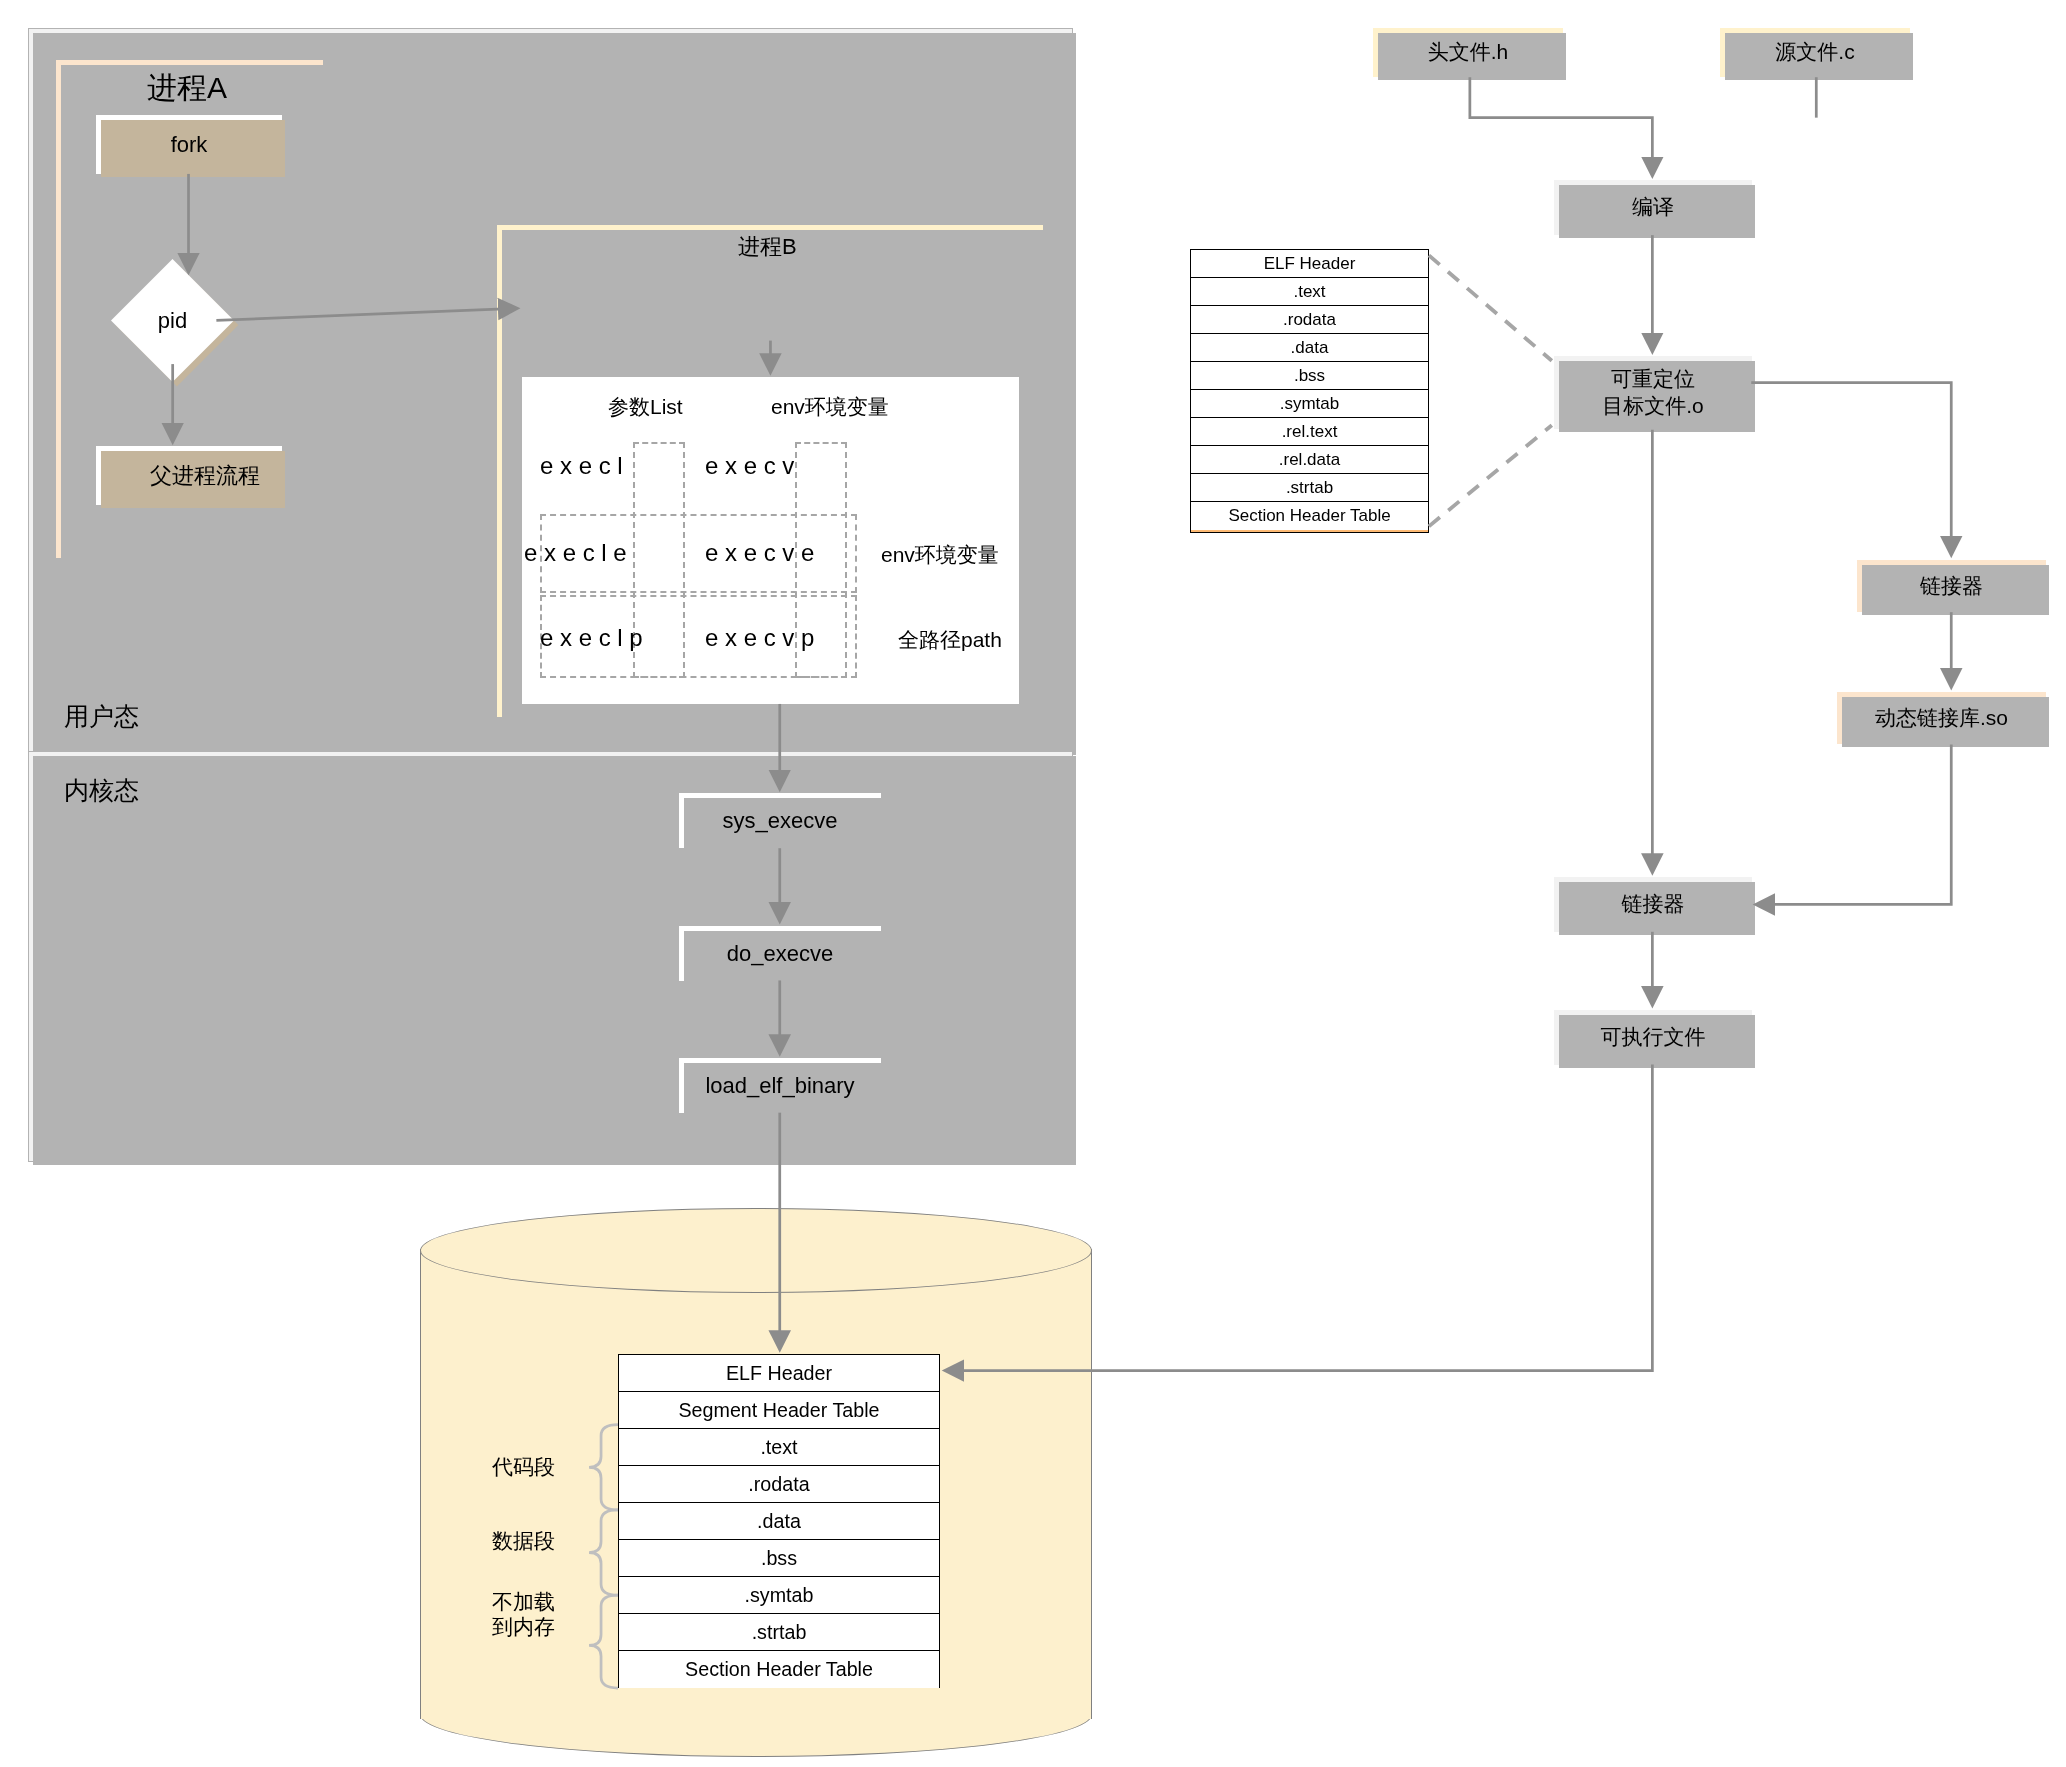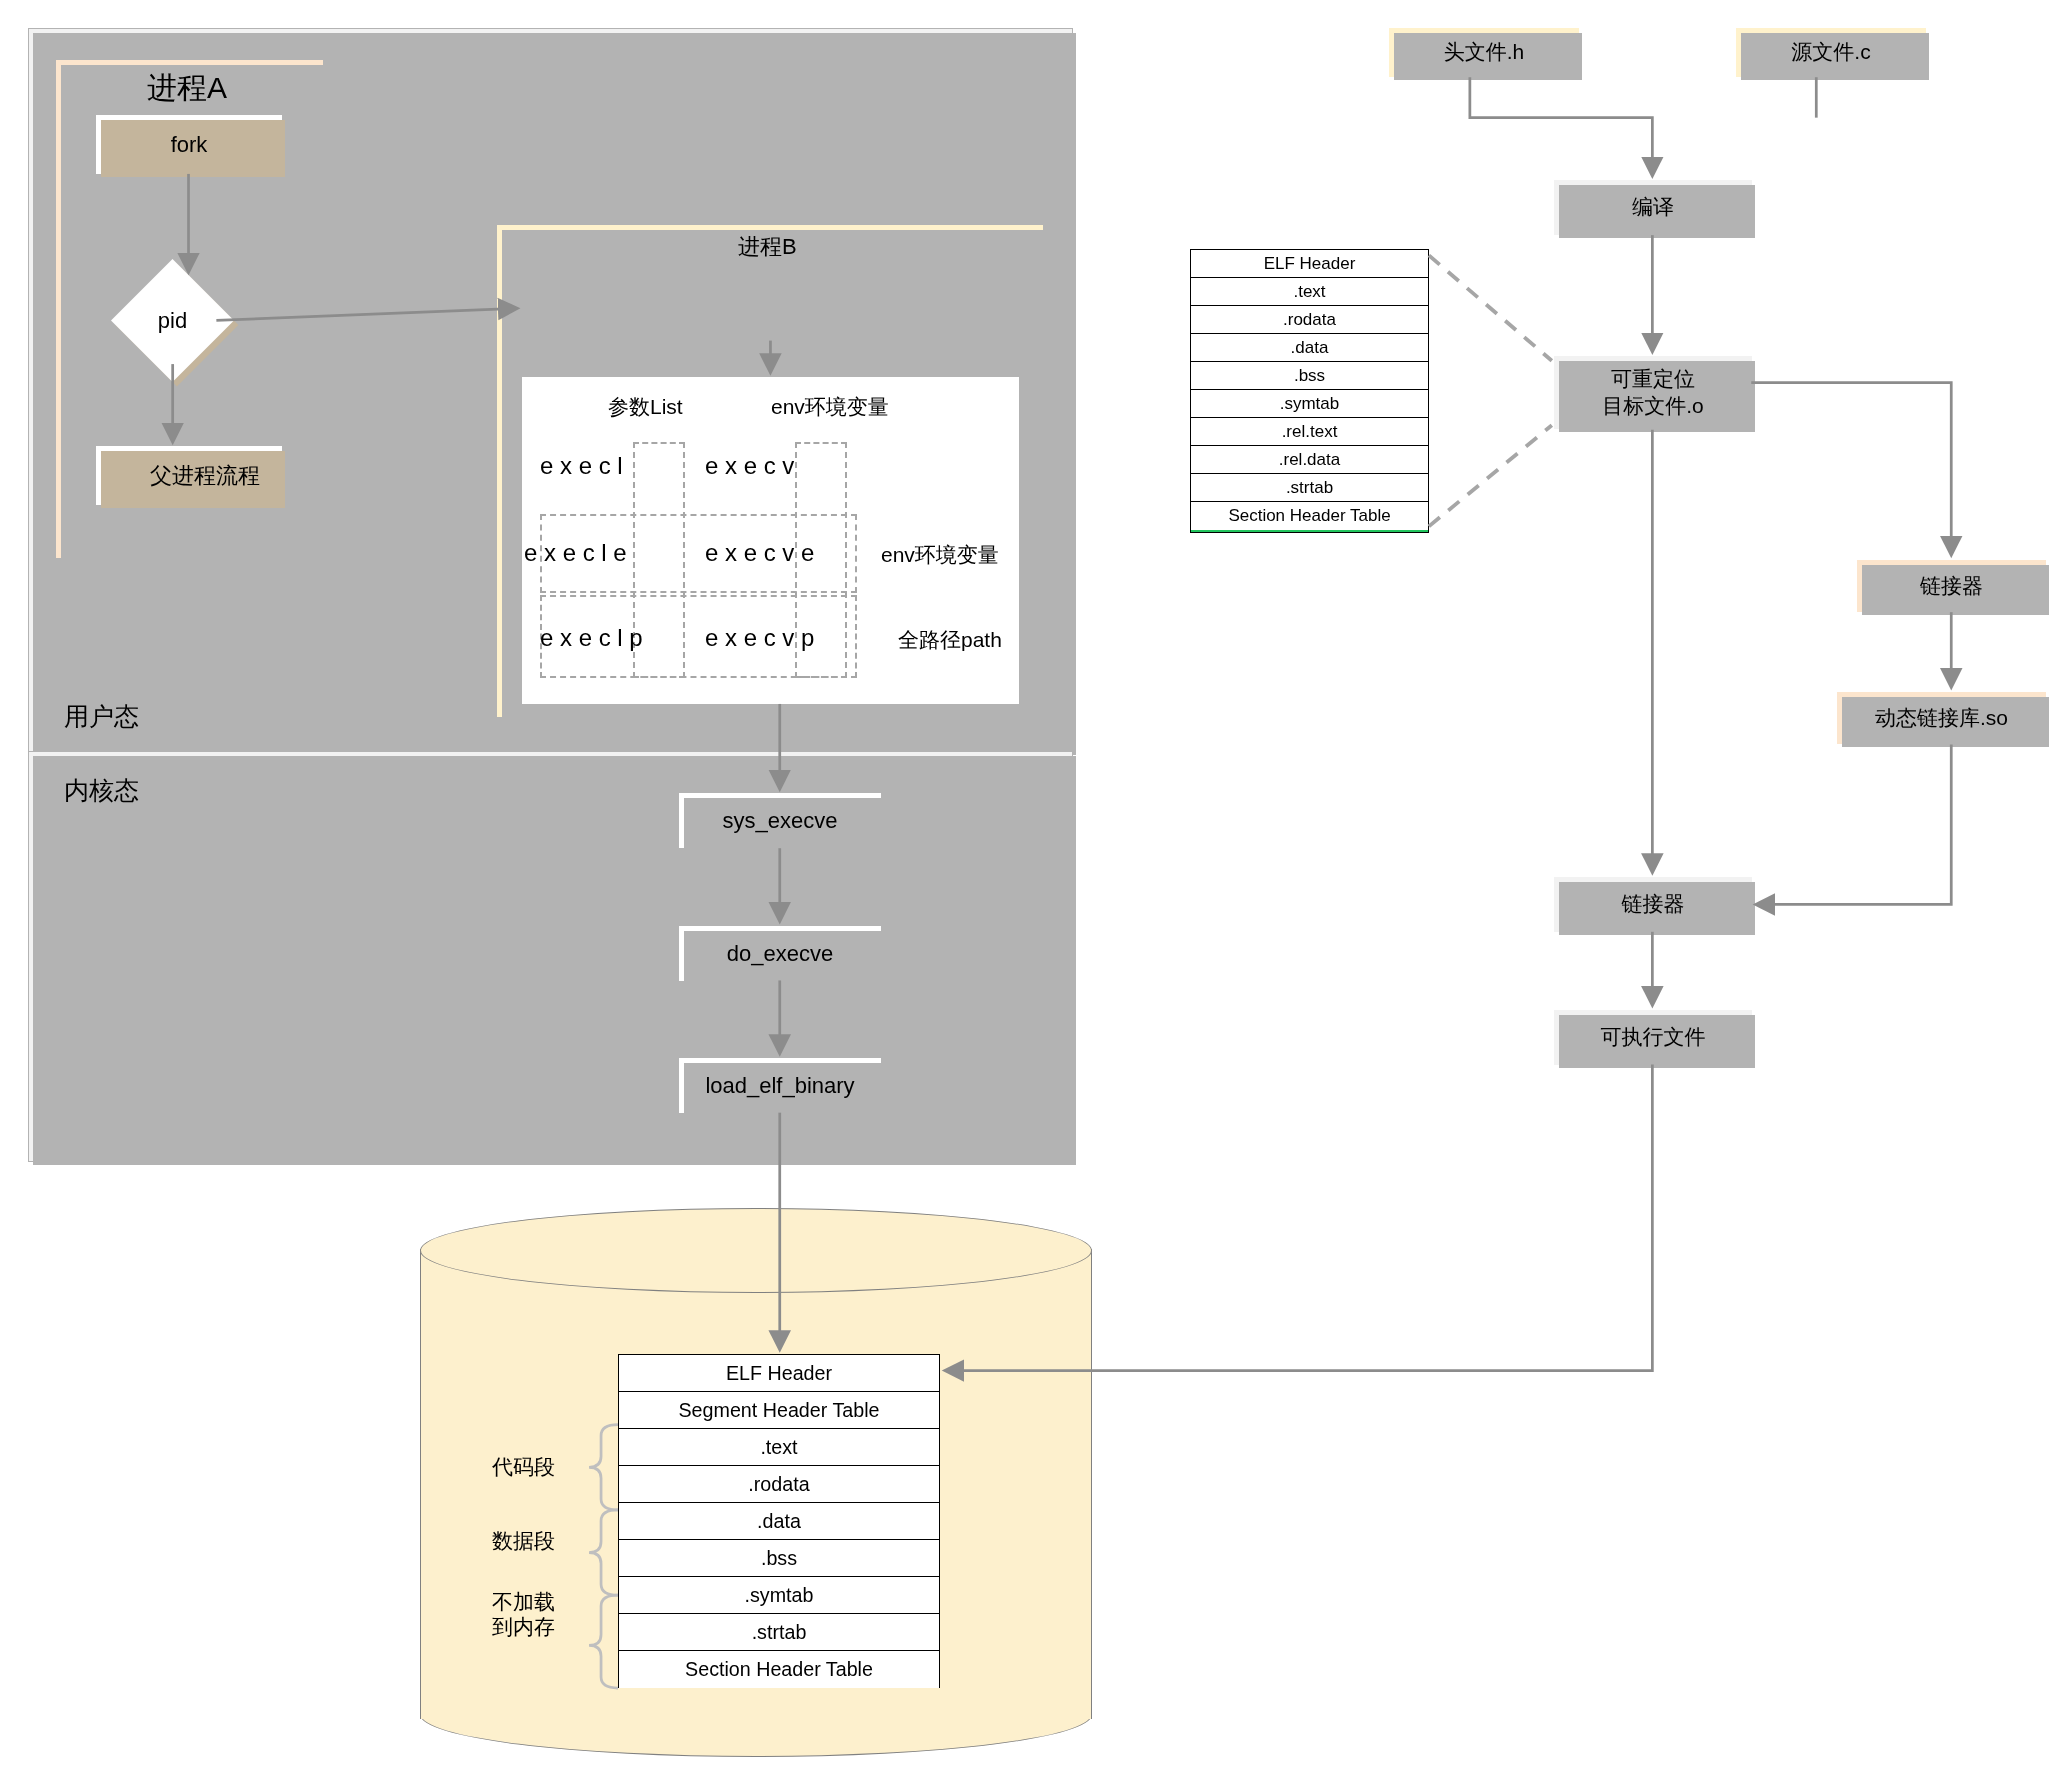--- a/index.html
+++ b/index.html
@@ -19,38 +19,38 @@
   .sh-tan::after{content:"";position:absolute;left:4.4px;top:4.4px;width:100%;height:100%;
       background:#c4b59c;z-index:-1;}
   .node>span{position:relative;z-index:2;display:block;}
 
   .panel-gray{background:#f2f2f2;border:1.1px solid #b3b3b3;}
   .panel-orange{background:#fce5cd;border:1.1px solid #fce5cd;}
   .panel-yellow{background:#fff2cc;border:1.1px solid #fff2cc;}
 
   .box-white{background:#ffffff;border:1.1px solid #ffffff;}
   .box-gray{background:#f2f2f2;border:1.1px solid #f2f2f2;}
-  .box-yellow{background:#fff2cc;border:1.1px solid #fff2cc;margin-left:16px;}
+  .box-yellow{background:#fff2cc;border:1.1px solid #fff2cc;}
   .box-orange{background:#fce5cd;border:1.1px solid #fce5cd;}
 
   .lbl{position:absolute;white-space:pre;line-height:1.22;}
 
   
   .diamond{position:absolute;}
   .diamond .dshape{position:absolute;inset:0;background:#ffffff;
       transform:rotate(45deg);}
   .diamond .dshadow{position:absolute;inset:0;transform:translate(4.4px,4.4px) rotate(45deg);
       background:#c4b59c;z-index:-1;}
   .diamond .dtxt{position:absolute;inset:0;display:flex;align-items:center;justify-content:center;z-index:3;}
 
   
   .dash{position:absolute;border:2.7px dashed #a6a6a6;box-sizing:border-box;}
 
   
-  .elftab{position:absolute;box-sizing:border-box;background:#22c55e;border:1.6px solid #000;}
+  .elftab{position:absolute;box-sizing:border-box;background:#fdba74;border:1.6px solid #000;}
   .elftab .row{box-sizing:border-box;border-bottom:1.6px solid #000;display:flex;
       align-items:center;justify-content:center;white-space:nowrap;background:#fff;}
   .elftab .row:last-child{border-bottom:none;}
 
   
   .cyl-body{position:absolute;background:#fdf0cd;border-left:1.6px solid #808080;border-right:1.6px solid #808080;}
   .cyl-top{position:absolute;background:#fdf0cd;border:1.6px solid #808080;border-radius:50%;}
   .cyl-bot{position:absolute;background:#fdf0cd;border:1.6px solid #808080;border-radius:50%;}
 
   svg.lines{position:absolute;left:0;top:0;width:2066px;height:1768px;pointer-events:none;}

